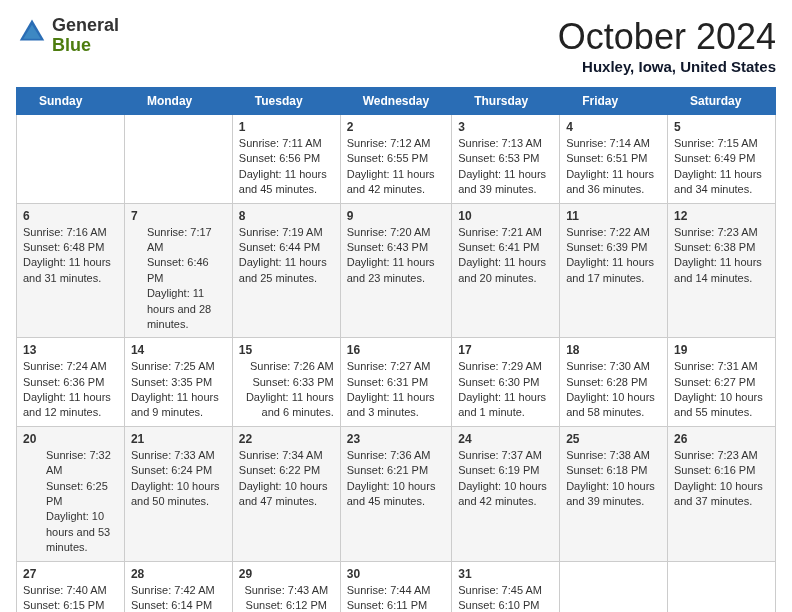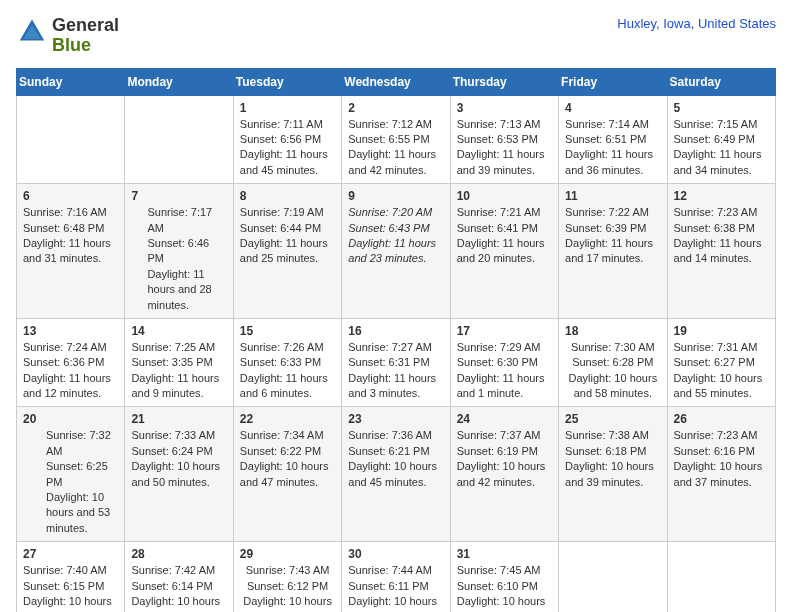--- a/index.html
+++ b/index.html
@@ -36,32 +36,33 @@
     }
     .title-area {
       text-align: right;
     }
     .month-title {
       font-size: 36px;
       font-weight: normal;
       color: #222;
     }
     .location {
-      font-size: 13px;
-      color: #1d4ed8;
+      font-size: 15px;
+      color: #0f172a;
+      font-weight: bold;
     }
     .calendar {
       width: 100%;
       border-collapse: collapse;
       font-size: 11px;
     }
     .calendar th {
       background: #2a6db5;
       color: #fff;
-      padding: 6px 2px;
+      padding: 6px 22px;
       text-align: left;
       font-weight: bold;
       font-size: 12px;
       border: 1px solid #2a6db5;
     }
     .calendar td {
       vertical-align: top;
       padding: 5px 6px;
       border: 1px solid #ccc;
       width: 108px;
@@ -95,20 +96,21 @@
     <svg class="logo-icon" viewBox="0 0 36 32">
       <polygon points="18,4 32,28 4,28" fill="#2a6db5"></polygon>
       <polygon points="18,10 28,26 8,26" fill="#4fa3d1" opacity="0.5"></polygon>
     </svg>
     <div class="logo-text">
       <span class="general">General</span>
       <span class="blue">Blue</span>
     </div>
   </div>
   <div class="title-area">
+    <div class="month-title">October 2024</div>
     <div class="location">Huxley, Iowa, United States</div>
   </div>
 </div>
 
 <table class="calendar">
   <thead>
     <tr>
     <th>Sunday</th>
         <th>Monday</th>
         <th>Tuesday</th>
@@ -167,21 +169,21 @@
 Daylight: 11 hours and 28 minutes.</div>
         </td>
         <td>
           <span class="day-number">8</span>
           <div class="day-info" style="white-space: pre-line;">Sunrise: 7:19 AM
 Sunset: 6:44 PM
 Daylight: 11 hours and 25 minutes.</div>
         </td>
         <td>
           <span class="day-number">9</span>
-          <div class="day-info" style="white-space: pre-line; font-style: italic;">Sunrise: 7:20 AM
+          <div class="day-info" style="white-space: pre-line;">Sunrise: 7:20 AM
 Sunset: 6:43 PM
 Daylight: 11 hours and 23 minutes.</div>
         </td>
         <td>
           <span class="day-number">10</span>
           <div class="day-info" style="white-space: pre-line;">Sunrise: 7:21 AM
 Sunset: 6:41 PM
 Daylight: 11 hours and 20 minutes.</div>
         </td>
         <td>
@@ -205,39 +207,39 @@
 Daylight: 11 hours and 12 minutes.</div>
         </td>
         <td>
           <span class="day-number">14</span>
           <div class="day-info" style="white-space: pre-line;">Sunrise: 7:25 AM
 Sunset: 3:35 PM
 Daylight: 11 hours and 9 minutes.</div>
         </td>
         <td>
           <span class="day-number">15</span>
-          <div class="day-info" style="white-space: pre-line;">Sunrise: 7:26 AM
+          <div class="day-info" style="white-space: pre-line; text-align: right;">Sunrise: 7:26 AM
 Sunset: 6:33 PM
 Daylight: 11 hours and 6 minutes.</div>
         </td>
         <td>
           <span class="day-number">16</span>
           <div class="day-info" style="white-space: pre-line;">Sunrise: 7:27 AM
 Sunset: 6:31 PM
 Daylight: 11 hours and 3 minutes.</div>
         </td>
         <td>
           <span class="day-number">17</span>
           <div class="day-info" style="white-space: pre-line;">Sunrise: 7:29 AM
 Sunset: 6:30 PM
 Daylight: 11 hours and 1 minute.</div>
         </td>
         <td>
           <span class="day-number">18</span>
-          <div class="day-info" style="white-space: pre-line; text-align: center;">Sunrise: 7:30 AM
+          <div class="day-info" style="white-space: pre-line;">Sunrise: 7:30 AM
 Sunset: 6:28 PM
 Daylight: 10 hours and 58 minutes.</div>
         </td>
         <td>
           <span class="day-number">19</span>
           <div class="day-info" style="white-space: pre-line;">Sunrise: 7:31 AM
 Sunset: 6:27 PM
 Daylight: 10 hours and 55 minutes.</div>
         </td>
       </tr>

